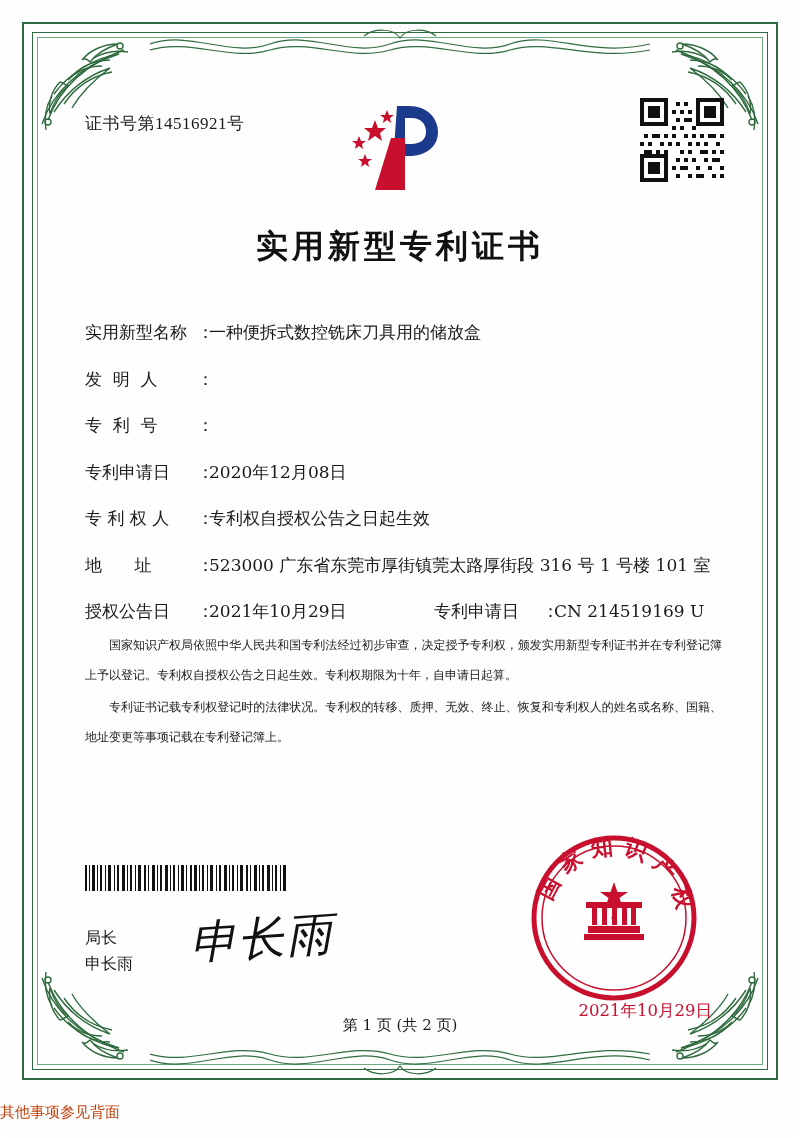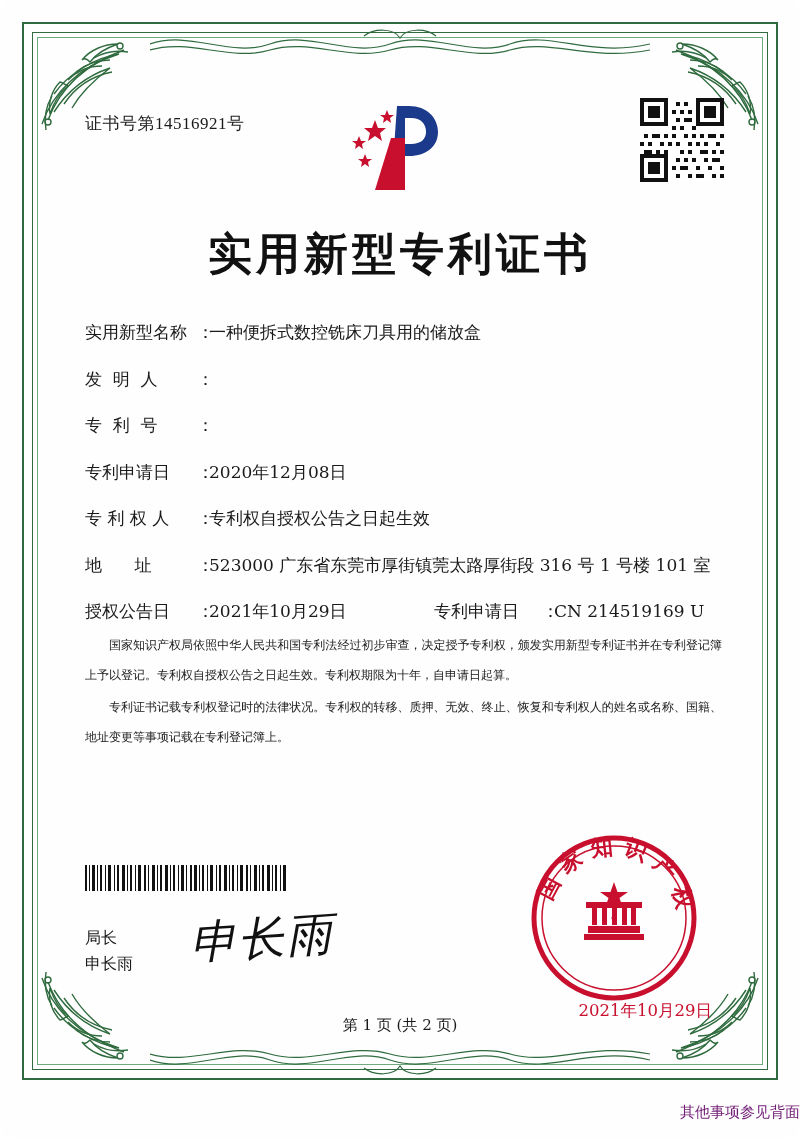--- a/index.html
+++ b/index.html
@@ -98,21 +98,21 @@
     transform: translateX(-50%);
     top: 28px;
     width: 130px;
     height: 100px;
   }
   .main-title {
     position: absolute;
     left: 0; right: 0;
     top: 155px;
     text-align: center;
-    font-size: 44px;
+    font-size: 32px;
     font-weight: bold;
     letter-spacing: 4px;
     font-family: "DejaVu Serif", "Liberation Serif", serif;
     color: #111;
   }
 
   .fields {
     position: absolute;
     left: 25px;
     right: 15px;
@@ -216,24 +216,24 @@
     left: 0; right: 0;
     bottom: 8px;
     text-align: center;
     font-size: 15px;
     font-family: "DejaVu Serif", "Liberation Serif", serif;
   }
   .footer-note {
     position: absolute;
     left: 0; right: 0;
     bottom: 16px;
-    text-align: right;
+    text-align: left;
     font-size: 15px;
     font-family: "DejaVu Serif", "Liberation Serif", serif;
-    color: #701a75;
+    color: #c2410c;
     margin-top: 13px;
   }
 </style>
 </head>
 <body>
 
 <div class="page">
 
   <div class="frame-outer"></div>
   <div class="frame-inner"></div>

